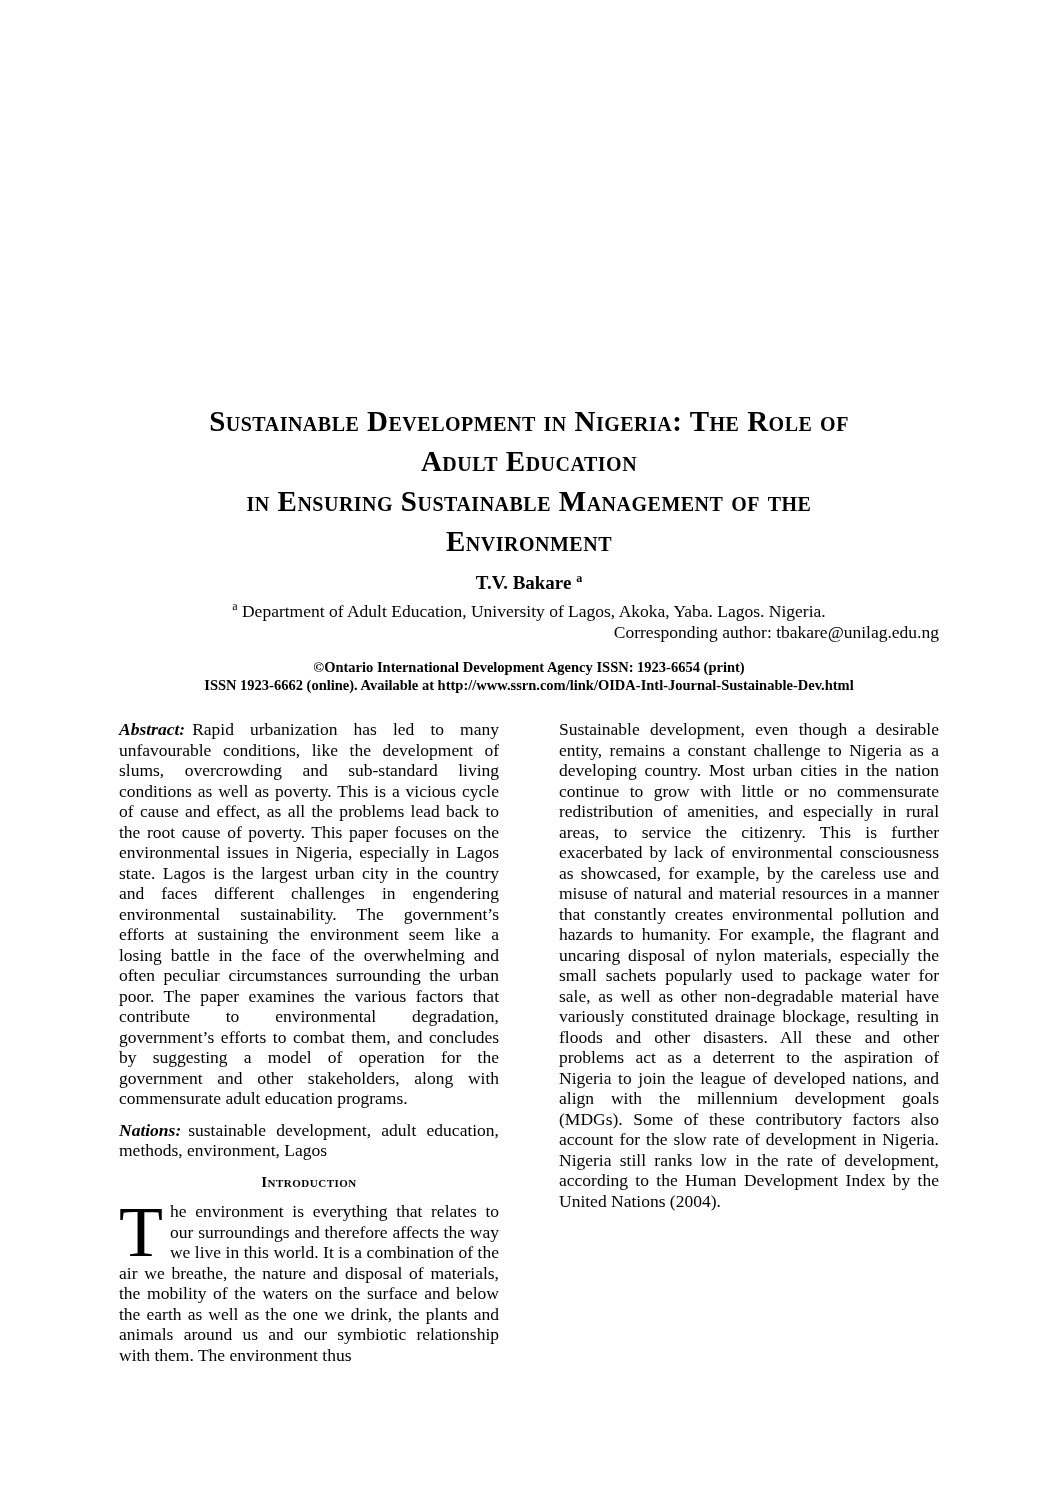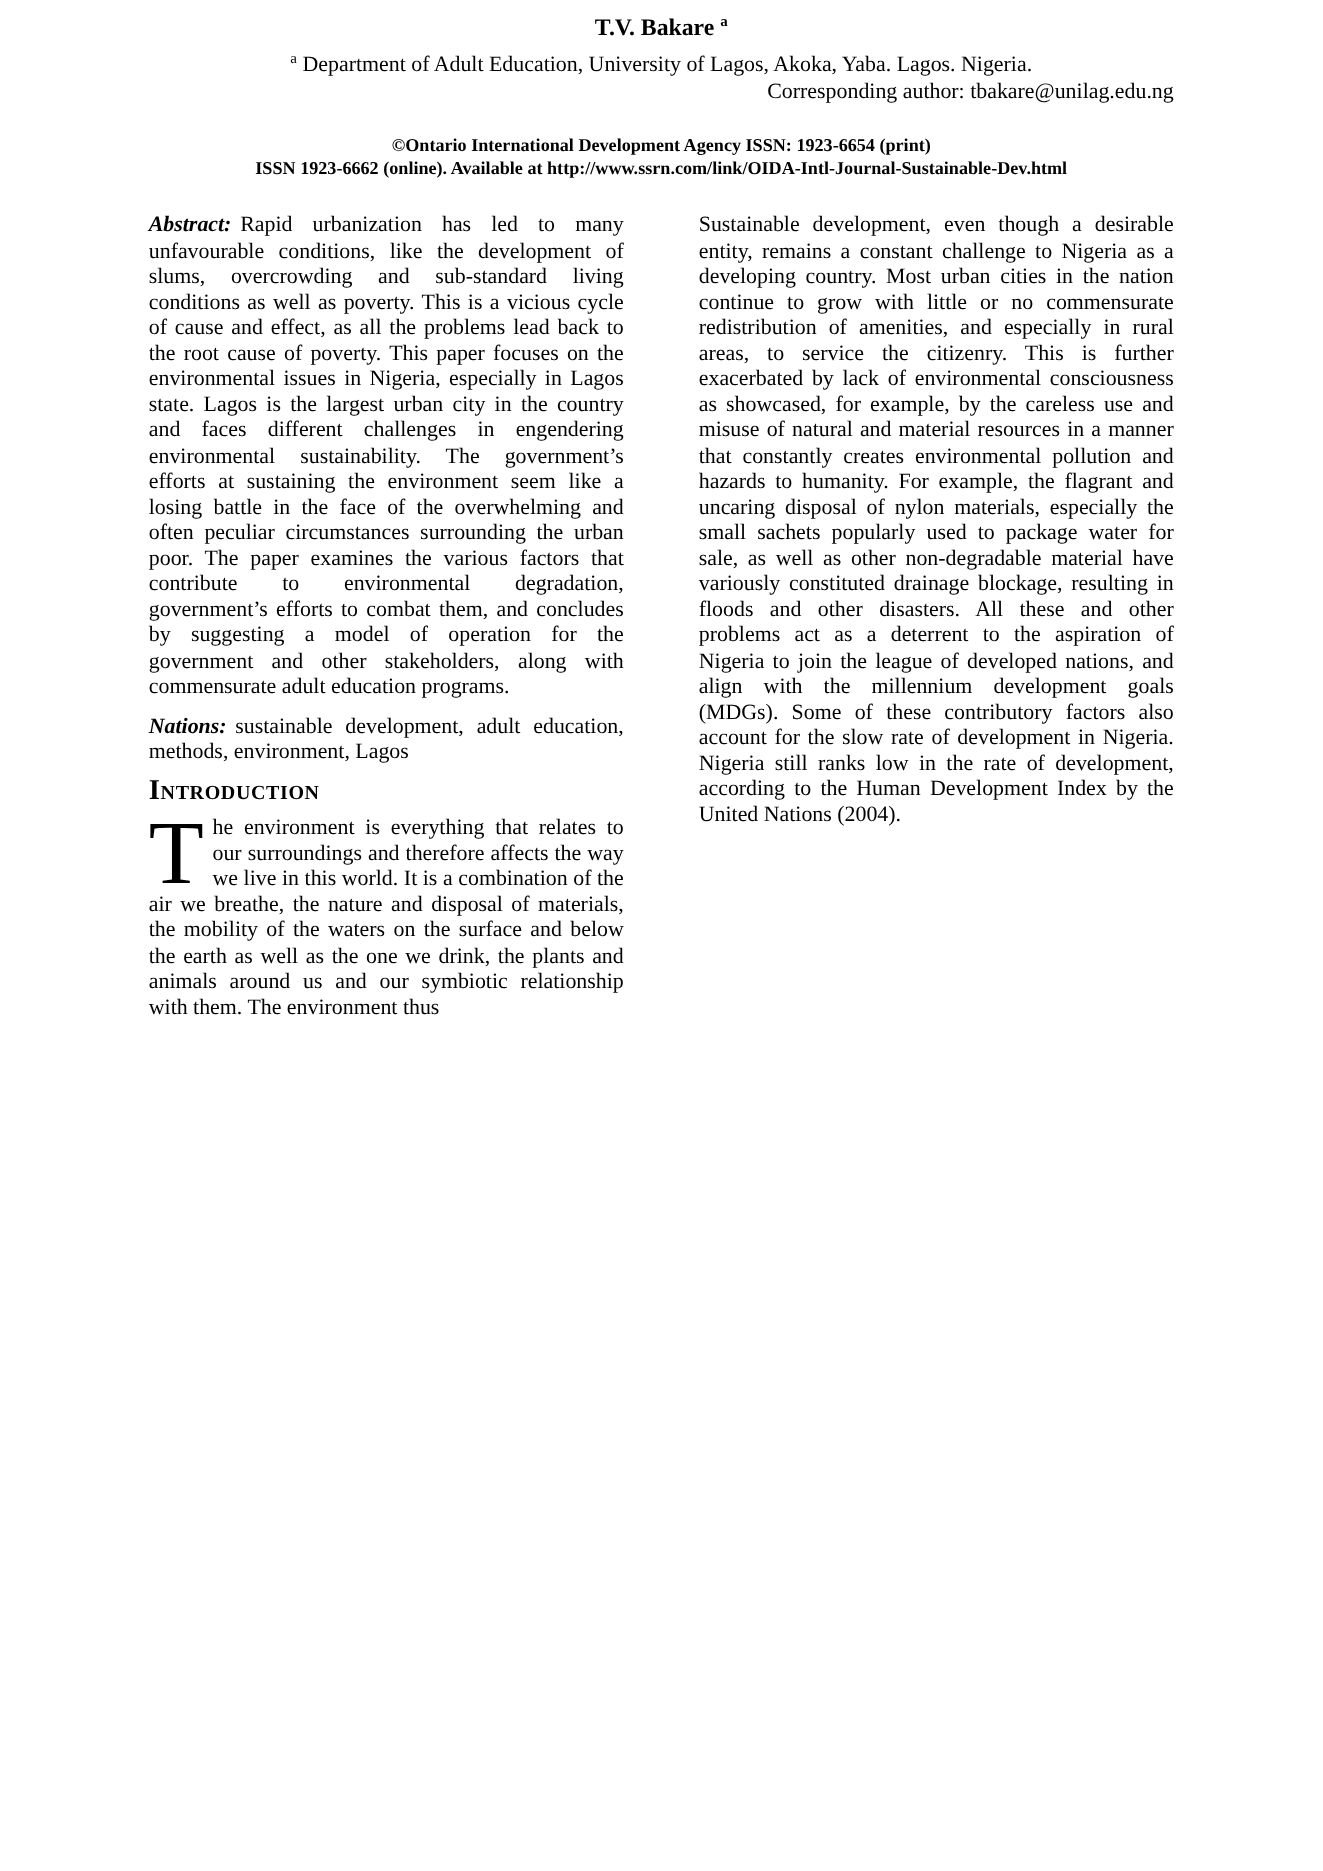--- a/index.html
+++ b/index.html
@@ -44,21 +44,21 @@
     font-size: 17.5px;
     line-height: 21px;
     margin-top: 2px;
   }
   .corresponding {
     text-align: right;
     font-size: 17.5px;
     line-height: 21px;
   }
   .publisher {
-    margin-top: 26px;
+    margin-top: 16px;
     text-align: center;
     font-weight: bold;
     font-size: 14.5px;
     line-height: 17.5px;
   }
   .columns {
     margin-top: 25px;
     display: flex;
     gap: 60px;
   }
@@ -70,39 +70,45 @@
   }
   .col p {
     margin: 0 0 11px 0;
   }
   .lead-label {
     font-weight: bold;
     font-style: italic;
     margin-right: 7px;
   }
   .section-heading {
-    text-align: left;
+    text-align: center;
     font-weight: bold;
     font-variant: small-caps;
-    font-size: 23px;
+    font-size: 15px;
     letter-spacing: 0.5px;
     margin: 3px 0 9px 0;
   }
   .dropcap {
     float: left;
     font-size: 72px;
     line-height: 58px;
     padding: 2px 7px 0 0;
   }
 </style>
 </head>
 <body>
 
 <div class="page">
 
+  <div class="title">
+    <div>Sustainable Development in Nigeria: The Role of</div>
+    <div>Adult Education</div>
+    <div>in Ensuring Sustainable Management of the</div>
+    <div>Environment</div>
+  </div>
 
   <div class="author"><span>T.V. Bakare</span> <sup>a</sup></div>
 
   <div class="affiliation"><sup>a</sup> <span>Department of Adult Education, University of Lagos, Akoka, Yaba.  Lagos.  Nigeria.</span></div>
 
   <div class="corresponding">Corresponding author: tbakare@unilag.edu.ng</div>
 
   <div class="publisher">
     <div>©Ontario International Development Agency ISSN: 1923-6654 (print)</div>
     <div>ISSN 1923-6662 (online). Available at http://www.ssrn.com/link/OIDA-Intl-Journal-Sustainable-Dev.html</div>

